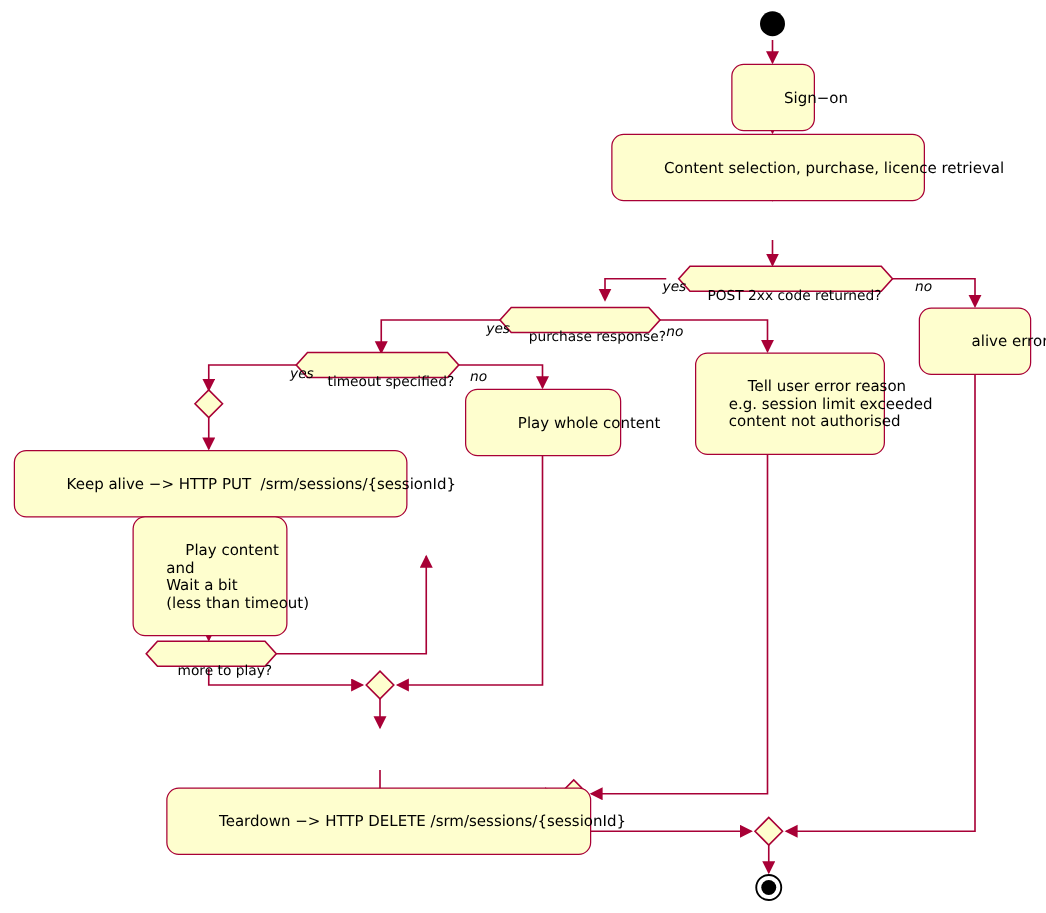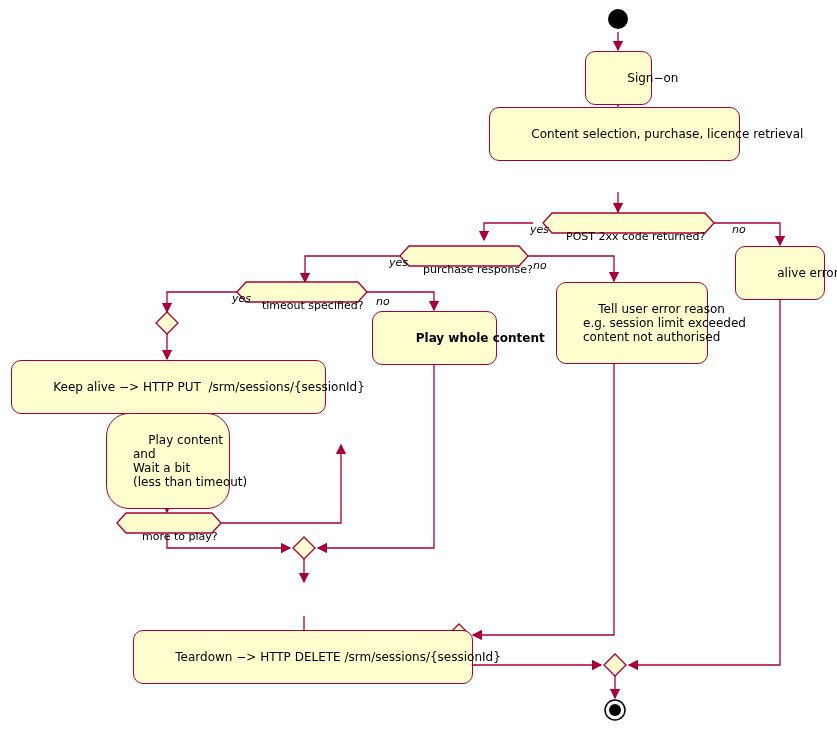--- a/index.html
+++ b/index.html
@@ -149,29 +149,29 @@
   <div class="node" style="left:735px; top:246px; width:90px;">
     <span>alive error</span>
   </div>
 
   <div class="node" style="left:556px; top:282px; width:152px;">
     <span>Tell user error reason
 e.g. session limit exceeded
 content not authorised</span>
   </div>
 
-  <div class="node" style="left:372px; top:311px; width:125px;font-weight:bold;">
+  <div class="node" style="left:372px; top:311px; width:125px;">
     <span>Play whole content</span>
   </div>
 
   <div class="node" style="left:11px; top:360px; width:315px;">
     <span>Keep alive −&gt; HTTP PUT  /srm/sessions/{sessionId}</span>
   </div>
 
-  <div class="node" style="left:106px; top:413px; width:124px;border-radius:23px;">
+  <div class="node" style="left:106px; top:413px; width:124px;">
     <span>Play content
 and
 Wait a bit
 (less than timeout)</span>
   </div>
 
   <div class="node" style="left:133px; top:583px; width:340px;margin-top:47px;">
     <span>Teardown −&gt; HTTP DELETE /srm/sessions/{sessionId}</span>
   </div>
 

